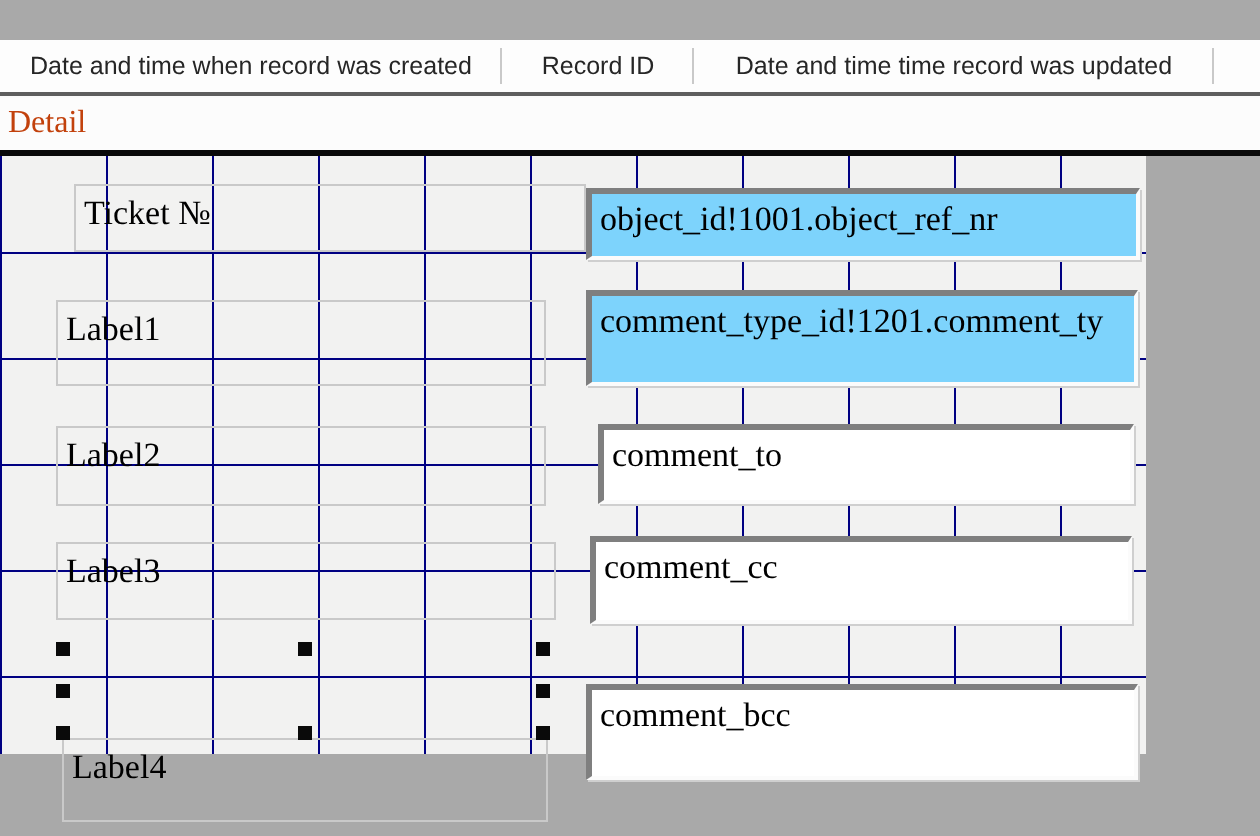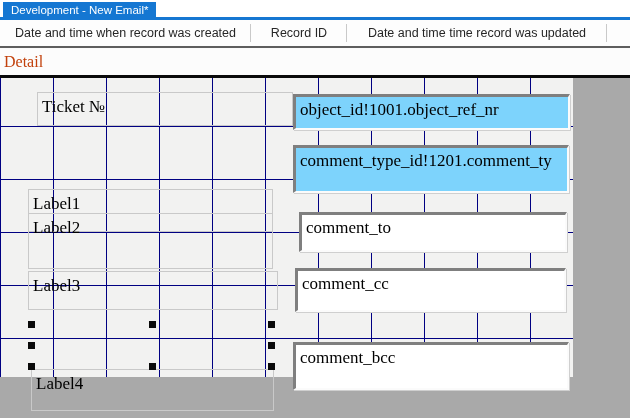--- a/index.html
+++ b/index.html
@@ -46,23 +46,20 @@
   .green{background:#7dd3fc;}
   .whitebg{background:#ffffff;}
 
   .handle{position:absolute;width:7px;height:7px;background:#0a0a0a;}
 </style>
 </head>
 <body>
 
 <div class="window">
 
-  <div class="tabbar">
-    <div class="tab">Development - New Email*</div>
-  </div>
 
   <div class="headerrow">
     <div class="hcell hc2">Date and time when record was created</div>
     <div class="hcell hc1">Record ID</div>
     <div class="hcell hc3">Date and time time record was updated</div>
   </div>
   <div class="divider-dark"></div>
   <div class="divider-light"></div>
 
   <div class="band">
@@ -84,22 +81,22 @@
     <div class="vline" style="left:477px"></div>
     <div class="vline" style="left:530px"></div>
 
     <div class="hline" style="top:48px"></div>
     <div class="hline" style="top:101px"></div>
     <div class="hline" style="top:154px"></div>
     <div class="hline" style="top:207px"></div>
     <div class="hline" style="top:260px"></div>
 
     <div class="dlabel" style="left:17px;top:14px;width:256px;height:34px;margin-left:20px;">Ticket №</div>
-    <div class="dlabel" style="left:28px;top:72px;width:245px;height:43px;margin-top:39px;">Label1</div>
-    <div class="dlabel" style="left:28px;top:135px;width:245px;height:56px;">Label2</div>
+    <div class="dlabel" style="left:28px;top:72px;width:245px;height:43px;">Label1</div>
+    <div class="dlabel" style="left:28px;top:135px;width:245px;height:40px;">Label2</div>
     <div class="dlabel" style="left:28px;top:193px;width:250px;height:39px;">Label3</div>
     <div class="dlabel" style="left:31px;top:247px;width:243px;height:42px;margin-top:44px;">Label4</div>
 
     <div class="dfield green" style="left:293px;top:16px;width:277px;height:36px;">object_id!1001.object_ref_nr</div>
     <div class="dfield green" style="left:293px;top:67px;width:276px;height:48px;">comment_type_id!1201.comment_ty</div>
     <div class="dfield whitebg" style="left:299px;top:134px;width:268px;height:40px;">comment_to</div>
     <div class="dfield whitebg" style="left:295px;top:190px;width:271px;height:44px;">comment_cc</div>
     <div class="dfield whitebg" style="left:293px;top:250px;width:276px;height:48px;margin-top:14px;">comment_bcc</div>
 
     <div class="handle" style="left:28px;top:243px;"></div>

